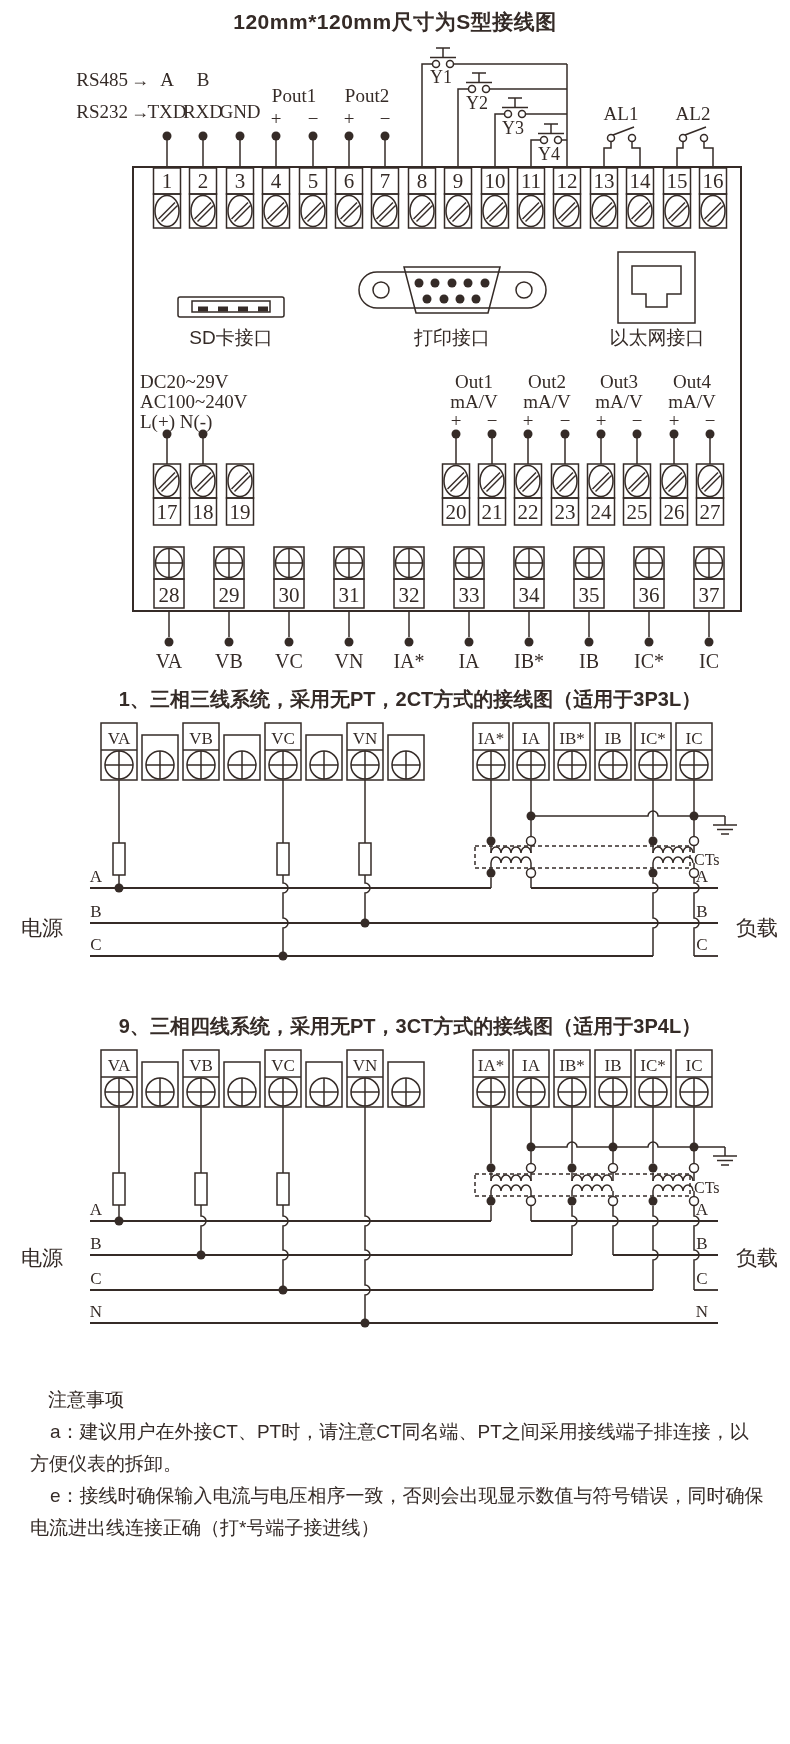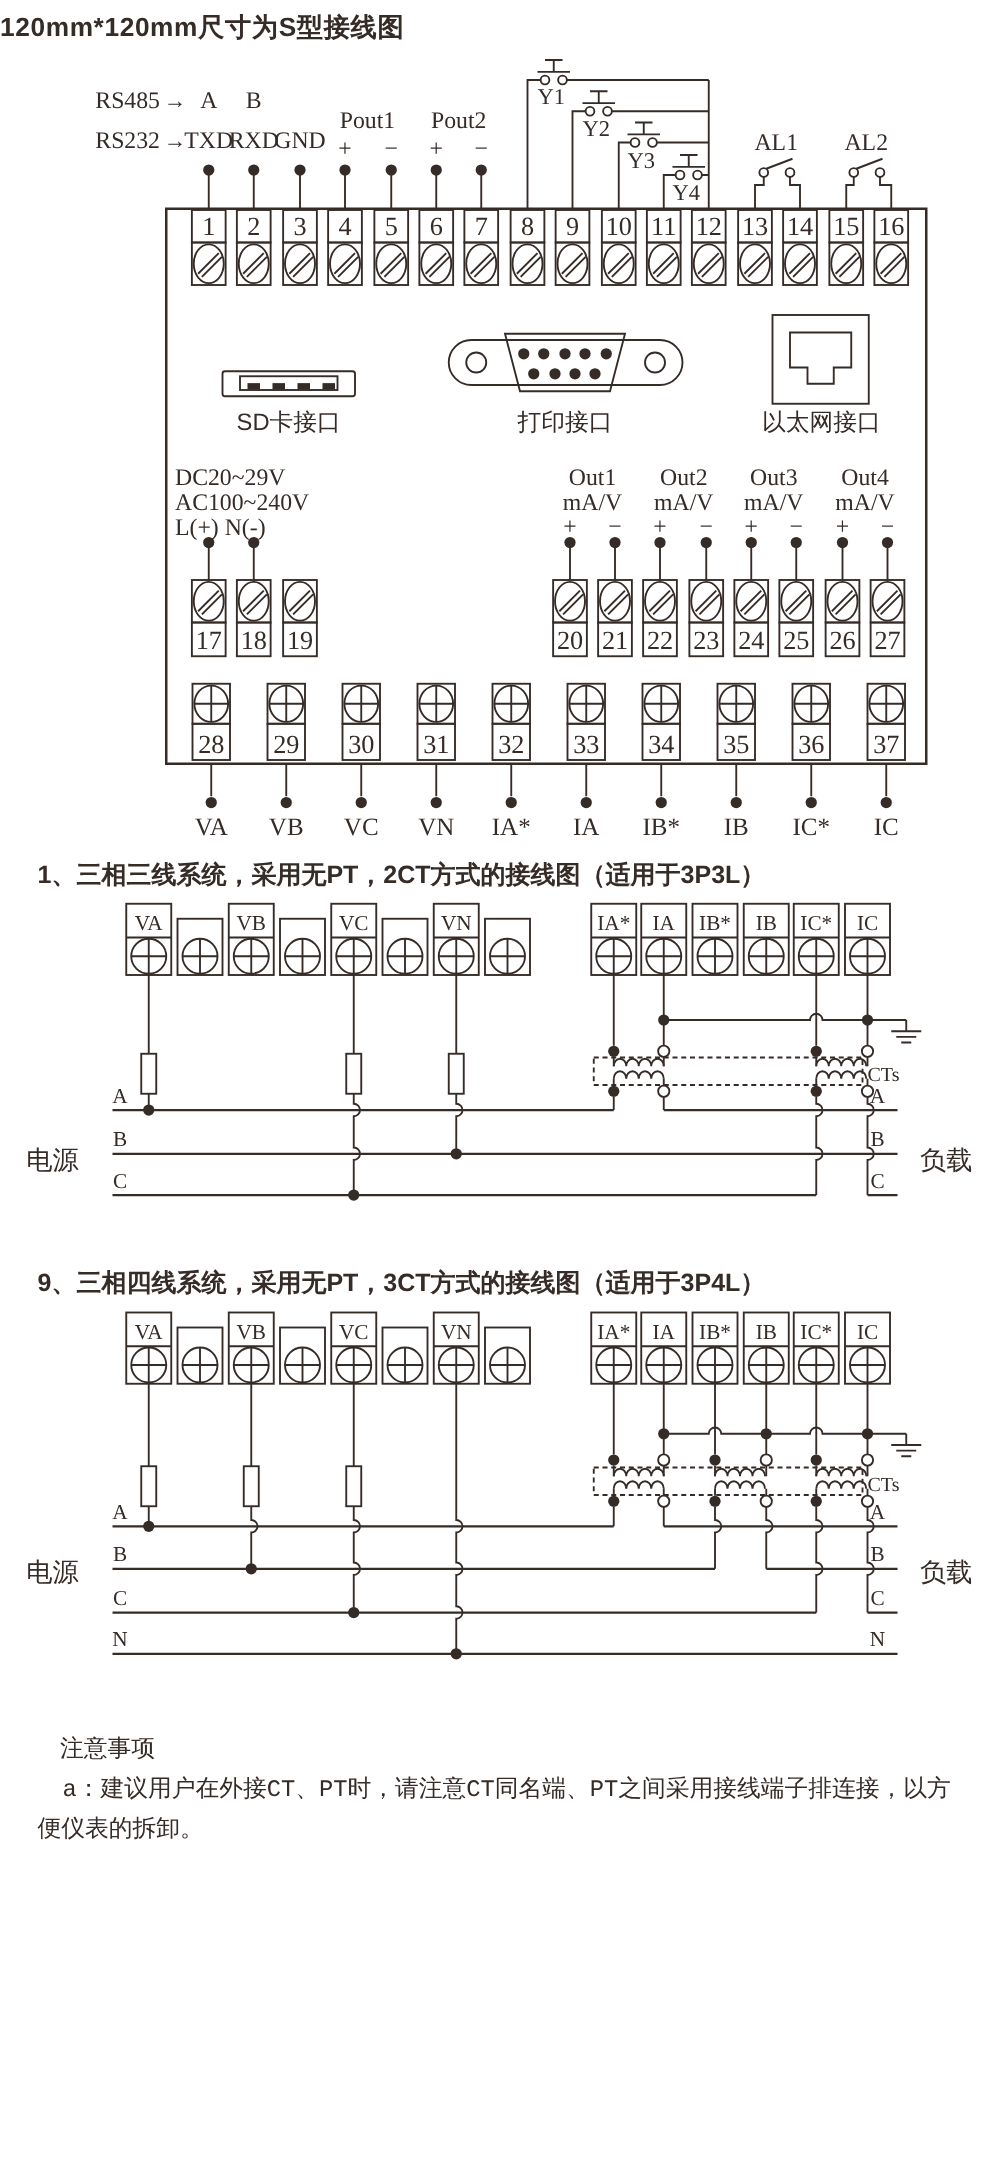--- a/index.html
+++ b/index.html
@@ -1,30 +1,30 @@
 <!DOCTYPE html>
 <html><head>
 <meta charset="utf-8">
 <style>
   html,body{margin:0;padding:0;background:#fff;}
   body{width:790px;height:1744px;overflow:hidden;color:#352b27;
        font-family:"Liberation Sans",sans-serif;}
-  .title{padding-top:8px;text-align:left;font-size:21px;font-weight:600;letter-spacing:.5px;}
+  .title{padding-top:8px;text-align:center;font-size:21px;font-weight:600;letter-spacing:.5px;}
   svg{display:block;}
   svg line,svg path,svg rect,svg ellipse,svg circle{stroke:#352b27;stroke-width:1.5;fill:none;}
   svg .dot{fill:#352b27;stroke:none;}
   svg .oc{fill:#fff;stroke:#352b27;}
   svg .fill{fill:#352b27;stroke:none;}
   svg text{fill:#352b27;stroke:none;font-family:"Liberation Serif",serif;}
   svg text.cn{font-family:"Liberation Sans",sans-serif;}
   .thick{stroke-width:2;}
   .ph{stroke-width:1.8;}
   .dash{stroke-dasharray:4 3;}
-  h2.dhead{margin:10px 0 0 30px;font-size:20px;font-weight:600;}
-  .notes{margin:34px 26px 0 30px;font-size:19px;line-height:32px;font-family:Liberation Mono, monospace;}
+  h2.dhead{margin:10px 0 0 30px;font-size:20px;font-weight:600;text-align:center;}
+  .notes{margin:34px 26px 0 30px;font-size:19px;line-height:32px;}
   .notes .ntitle{margin-left:18px;}
   .notes p{margin:0;text-indent:20px;}
 </style>
 </head>
 <body>
 
 <div class="title">120mm*120mm尺寸为S型接线图</div>
 
 <svg width="790" height="640" viewBox="0 0 790 640">
   <defs>
@@ -726,13 +726,14 @@
     <text x="702" y="244">C</text>
     <text x="702" y="277">N</text>
     <text class="cn" x="42" y="225" font-size="21">电源</text>
     <text class="cn" x="757" y="225" font-size="21">负载</text>
   </g>
 </svg>
 
 <div class="notes">
   <div class="ntitle">注意事项</div>
   <p>a：建议用户在外接CT、PT时，请注意CT同名端、PT之间采用接线端子排连接，以方便仪表的拆卸。</p>
+  <p>e：接线时确保输入电流与电压相序一致，否则会出现显示数值与符号错误，同时确保电流进出线连接正确（打*号端子接进线）</p>
 </div>
 
 </body></html>

